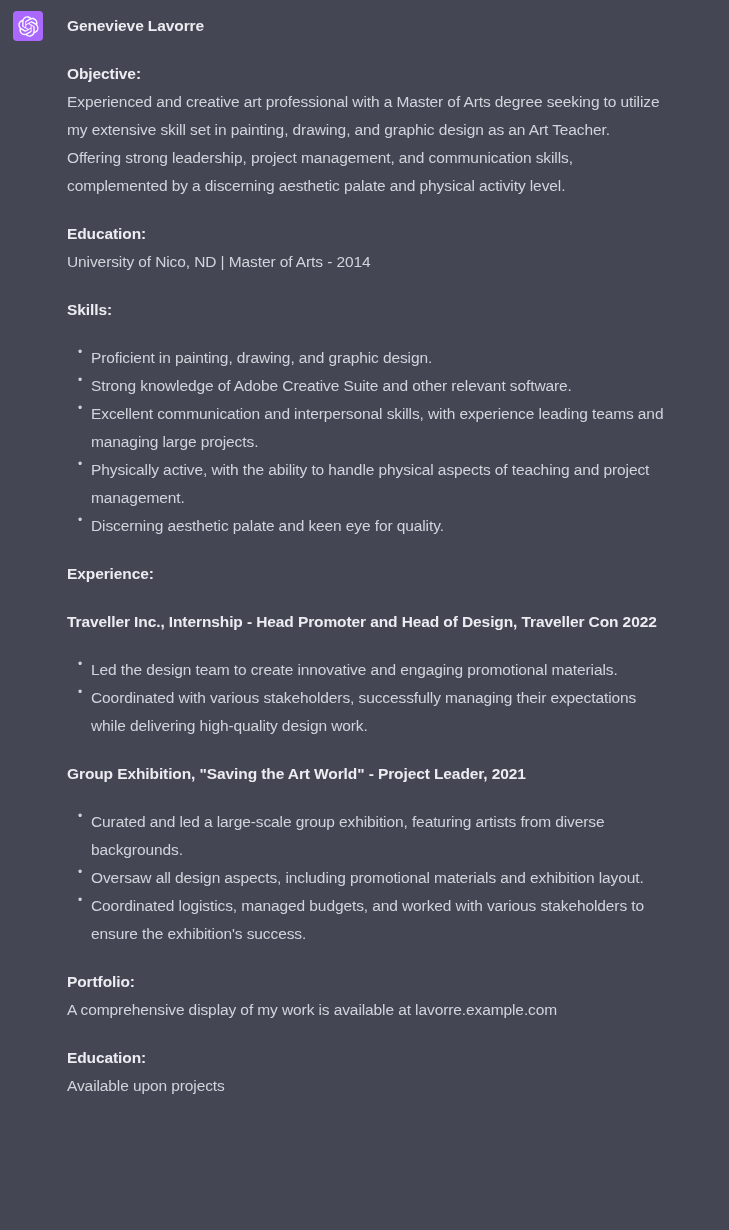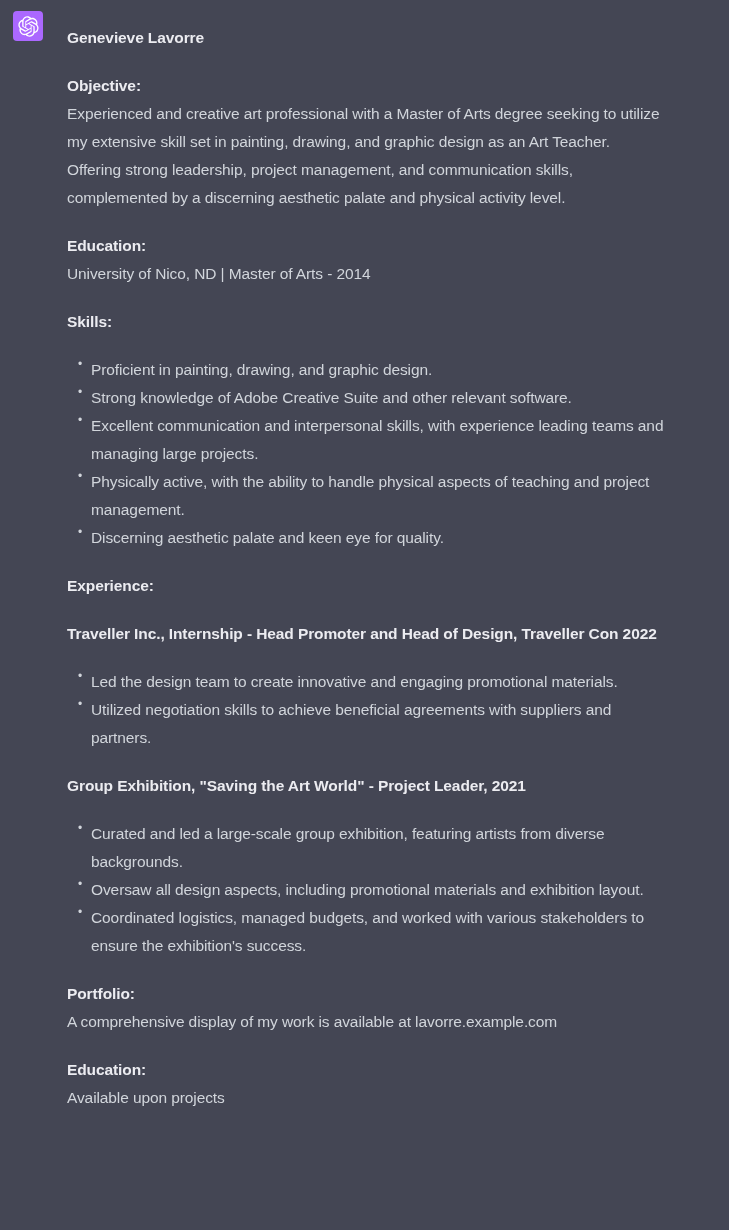--- a/index.html
+++ b/index.html
@@ -12,21 +12,21 @@
     min-height: 1230px;
     font-family: "Liberation Sans", sans-serif;
     font-size: 15.5px;
     letter-spacing: -0.1px;
     line-height: 28px;
     color: #d1d5db;
     box-sizing: border-box;
   }
   .message {
     position: relative;
-    padding: 24px 12px 40px 67px;
+    padding: 12px 12px 40px 67px;
     box-sizing: border-box;
     width: 678px;
   }
   .avatar {
     position: absolute;
     left: 13px;
     top: 11px;
     width: 30px;
     height: 30px;
     border-radius: 4px;
@@ -108,21 +108,21 @@
     <p>
       <span class="bold">Experience:</span>
     </p>
 
     <p>
       <span class="bold">Traveller Inc., Internship - Head Promoter and Head of Design, Traveller Con 2022</span>
     </p>
 
     <ul>
       <li>Led the design team to create innovative and engaging promotional materials.</li>
-      <li>Utilized negotiation skills to achieve beneficial agreements with suppliers and partners.</li>
+      <li>Coordinated with various stakeholders, successfully managing their expectations while delivering high-quality design work.</li>
     </ul>
 
     <p>
       <span class="bold">Group Exhibition, "Saving the Art World" - Project Leader, 2021</span>
     </p>
 
     <ul>
       <li>Curated and led a large-scale group exhibition, featuring artists from diverse backgrounds.</li>
       <li>Oversaw all design aspects, including promotional materials and exhibition layout.</li>
       <li>Coordinated logistics, managed budgets, and worked with various stakeholders to ensure the exhibition's success.</li>

